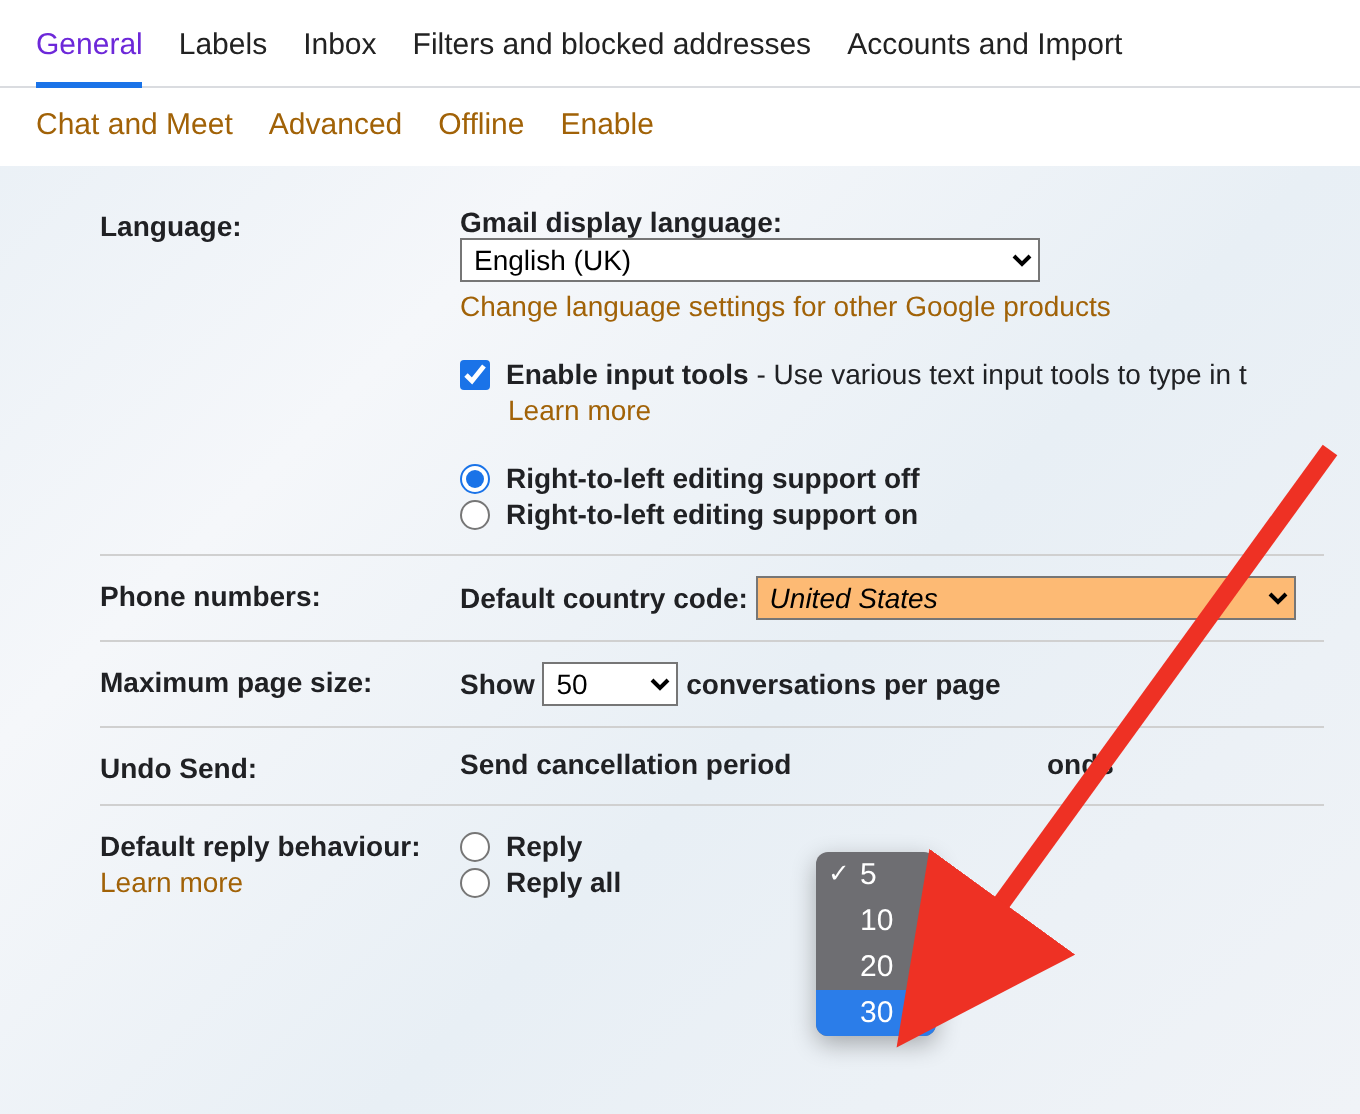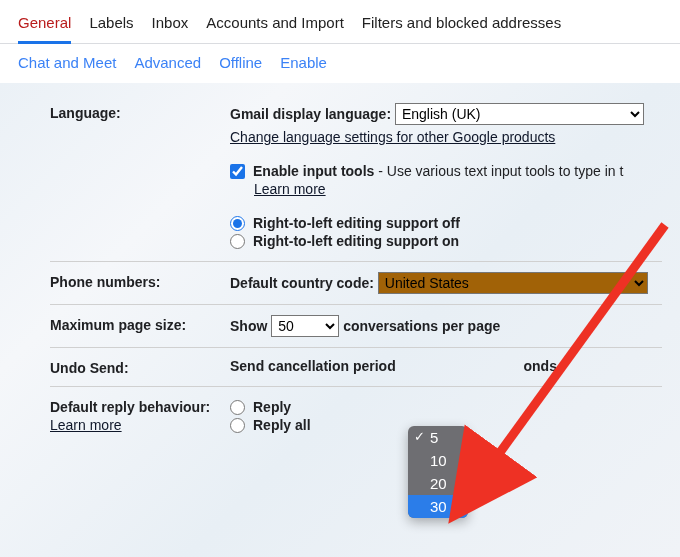--- a/index.html
+++ b/index.html
@@ -21,33 +21,33 @@
     background: #fff;
     border-bottom: 1px solid #dadce0;
   }
   .tab {
     padding: 6px 0 10px 0;
     cursor: pointer;
     color: #222;
     font-size: 15px;
   }
   .tab.active {
-    color: #b91c1c;
+    color: #6d28d9;
     border-bottom: 3px solid #1a73e8;
     margin-bottom: -1px;
     font-weight: 500;
   }
   .tabs-row2 {
     display: flex;
     gap: 18px;
     padding: 10px 18px 12px 18px;
     background: #fff;
   }
   .tab2 {
-    color: #3b82f6;
+    color: #a16207;
     font-size: 15px;
     cursor: pointer;
   }
   .content {
     padding: 10px 18px 0 18px;
     margin-left: 32px;
   }
   .row {
     display: flex;
     align-items: flex-start;
@@ -57,30 +57,30 @@
   .row.first { border-top: none; }
   .label-col {
     flex: 0 0 180px;
     font-weight: 700;
     padding-top: 2px;
   }
   .value-col {
     flex: 1;
   }
   .bold { font-weight: 700; }
-  .link { color: #0f172a; cursor: pointer; text-decoration: underline; }
+  .link { color: #a16207; cursor: pointer; }
   select {
     font-family: inherit;
     font-size: 14px;
     padding: 1px 2px;
     border: 1px solid #767676;
     background: #efefef;
   }
-  select.lang { width: 249px; background: #fff; }
-  select.country { width: 270px; background: #a16207; }
+  select.lang { width: 290px; background: #fff; }
+  select.country { width: 270px; background: #fdba74; font-style: italic; }
   select.pagesize { width: 68px; background: #fff; }
   .subblock { margin-top: 18px; }
   .checkbox-row, .radio-row {
     display: flex;
     align-items: center;
     gap: 8px;
     margin: 2px 0;
   }
   input[type="checkbox"] {
     width: 15px; height: 15px;
@@ -131,22 +131,22 @@
     z-index: 20;
   }
 </style>
 </head>
 <body>
 
 <div class="tabs">
   <div class="tab active">General</div>
   <div class="tab">Labels</div>
   <div class="tab">Inbox</div>
+  <div class="tab">Filters and blocked addresses</div>
   <div class="tab">Accounts and Import</div>
-  <div class="tab">Filters and blocked addresses</div>
 </div>
 
 <div class="tabs-row2">
   <div class="tab2">Chat and Meet</div>
   <div class="tab2">Advanced</div>
   <div class="tab2">Offline</div>
   <div class="tab2">Enable</div>
 </div>
 
 <div class="content">

